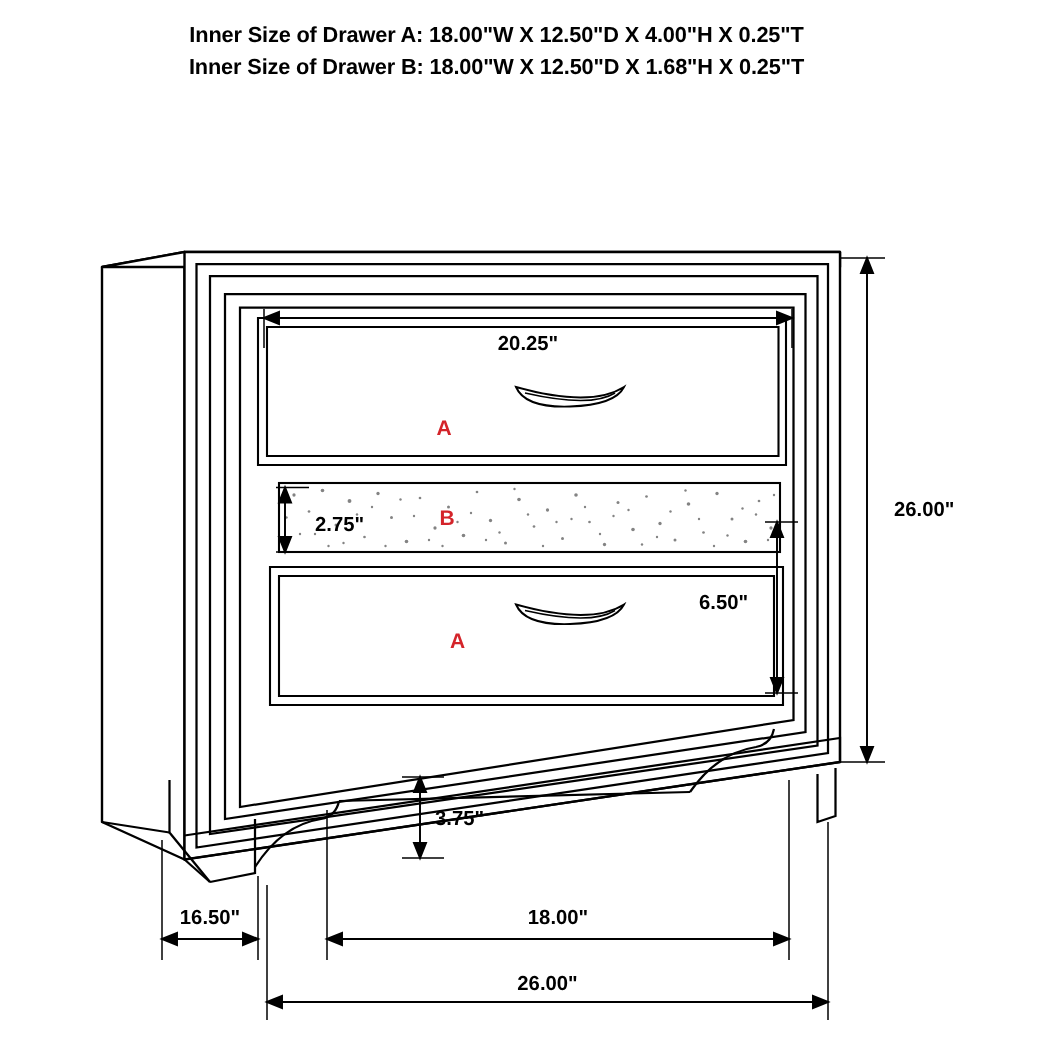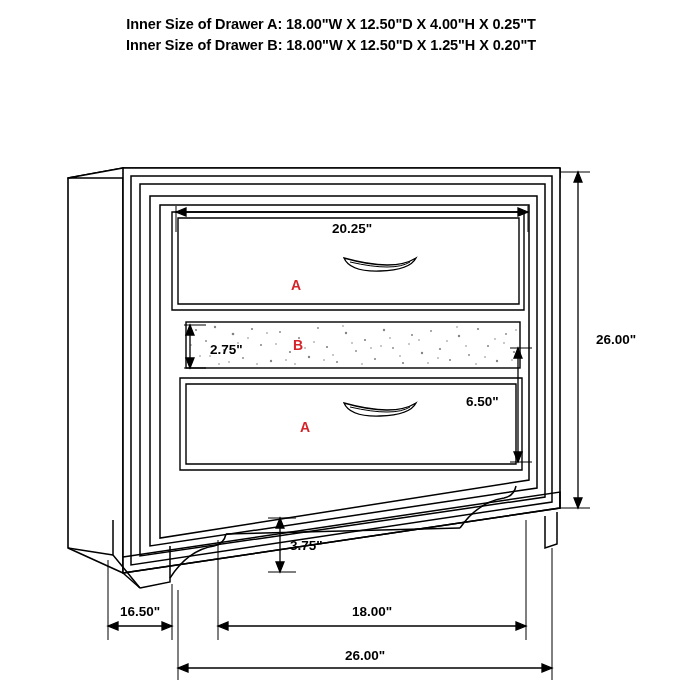--- a/index.html
+++ b/index.html
@@ -53,21 +53,21 @@
     font-family: "Liberation Sans", sans-serif;
   }
 </style>
 </head>
 <body>
 
 <div id="stage">
 
   <div class="spec-lines">
     <div class="spec-line">Inner Size of Drawer A: 18.00"W X 12.50"D X 4.00"H X 0.25"T</div>
-    <div class="spec-line">Inner Size of Drawer B: 18.00"W X 12.50"D X 1.25"H X 0.20"T</div>
+    <div class="spec-line">Inner Size of Drawer B: 18.00"W X 12.50"D X 1.68"H X 0.25"T</div>
   </div>
 
   <svg id="drawing" width="700" height="700" viewBox="0 0 700 700">
 
     <g fill="none" stroke="#000" stroke-width="1.6" stroke-linejoin="round">
 
       <path d="M68,178 L123,168 L123,573 L68,548 Z" fill="#ffffff"></path>
 
       <path d="M68,178 L123,168 L560,168 L560,178 Z" fill="#ffffff"></path>
       <path d="M123,168 L143,178 L560,178" fill="#ffffff"></path>

